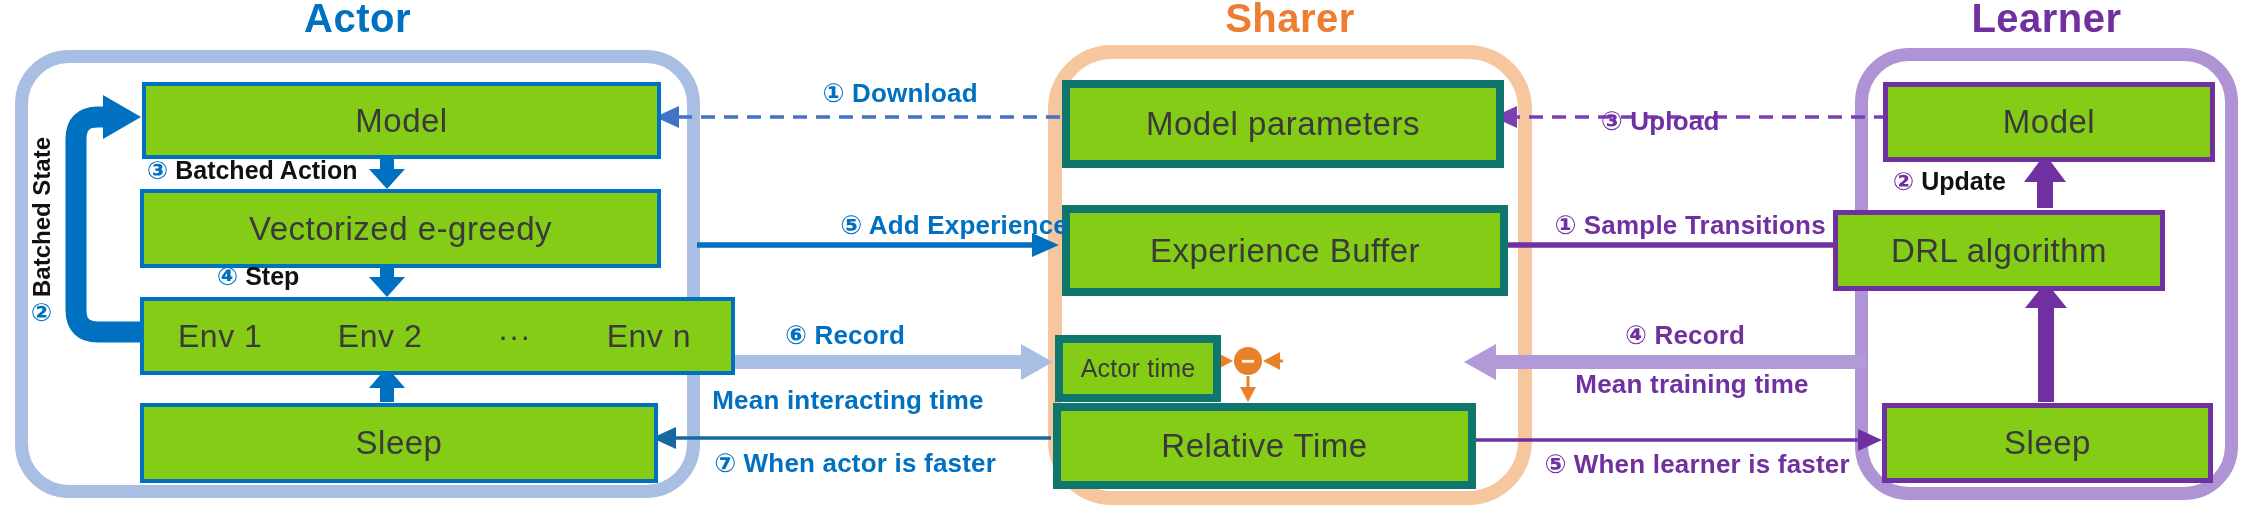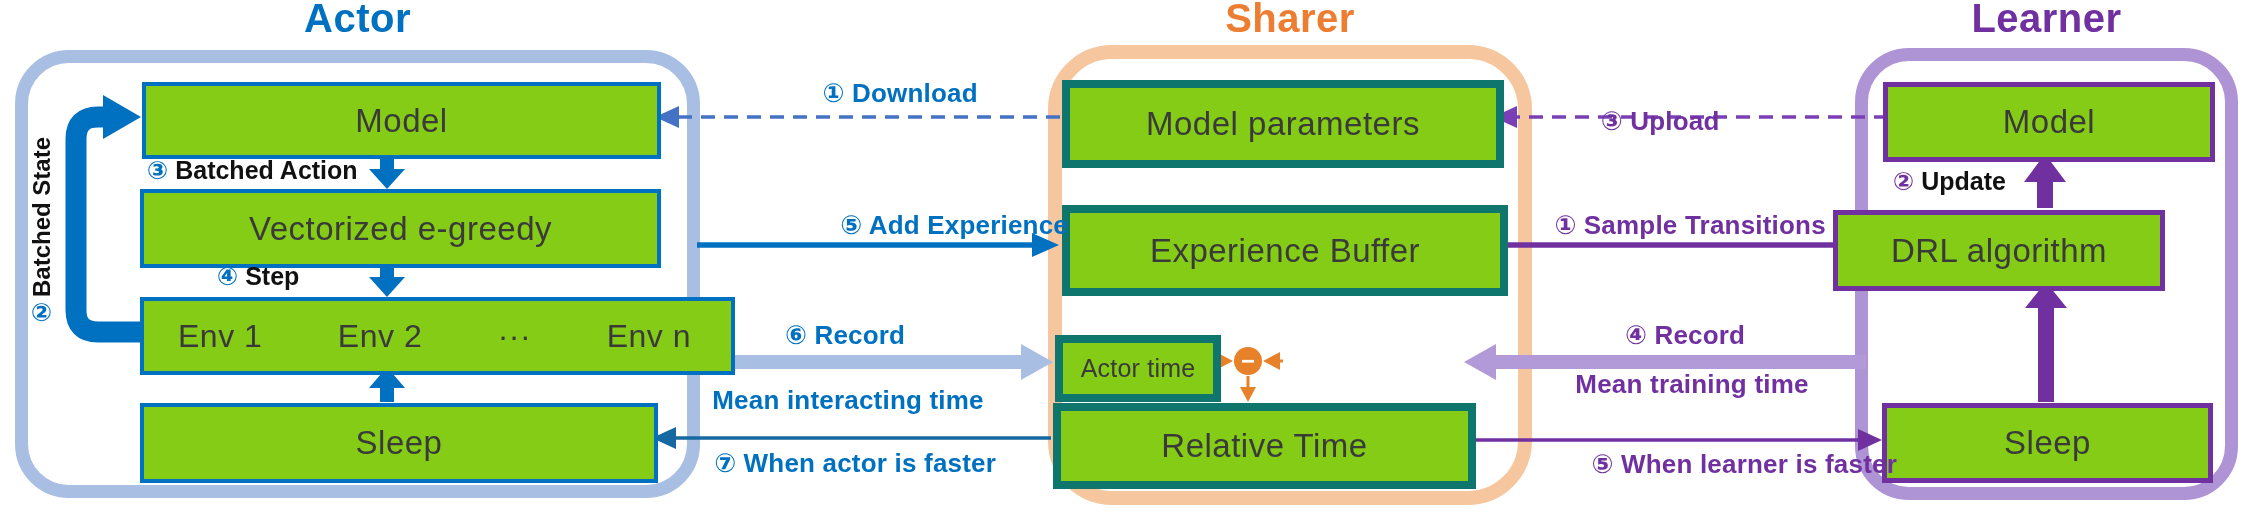--- a/index.html
+++ b/index.html
@@ -196,15 +196,15 @@
 
   <div class="flow blue" style="left:700px;top:78px;">① Download</div>
   <div class="flow blue" style="left:668px;top:210px;text-align:right;">⑤ Add Experience</div>
   <div class="flow blue" style="left:645px;top:320px;">⑥ Record</div>
   <div class="flow blue" style="left:648px;top:385px;">Mean interacting time</div>
   <div class="flow blue" style="left:655px;top:448px;">⑦ When actor is faster</div>
   <div class="flow purple" style="left:1460px;top:78px;margin-top:28px;">③ Upload</div>
   <div class="flow purple" style="left:1490px;top:210px;">① Sample Transitions</div>
   <div class="flow purple" style="left:1485px;top:320px;">④ Record</div>
   <div class="flow purple" style="left:1492px;top:369px;">Mean training time</div>
-  <div class="flow purple" style="left:1497px;top:449px;text-align:right;">⑤ When learner is faster</div>
+  <div class="flow purple" style="left:1497px;top:449px;">⑤ When learner is faster</div>
 
 </div>
 
 </body></html>

